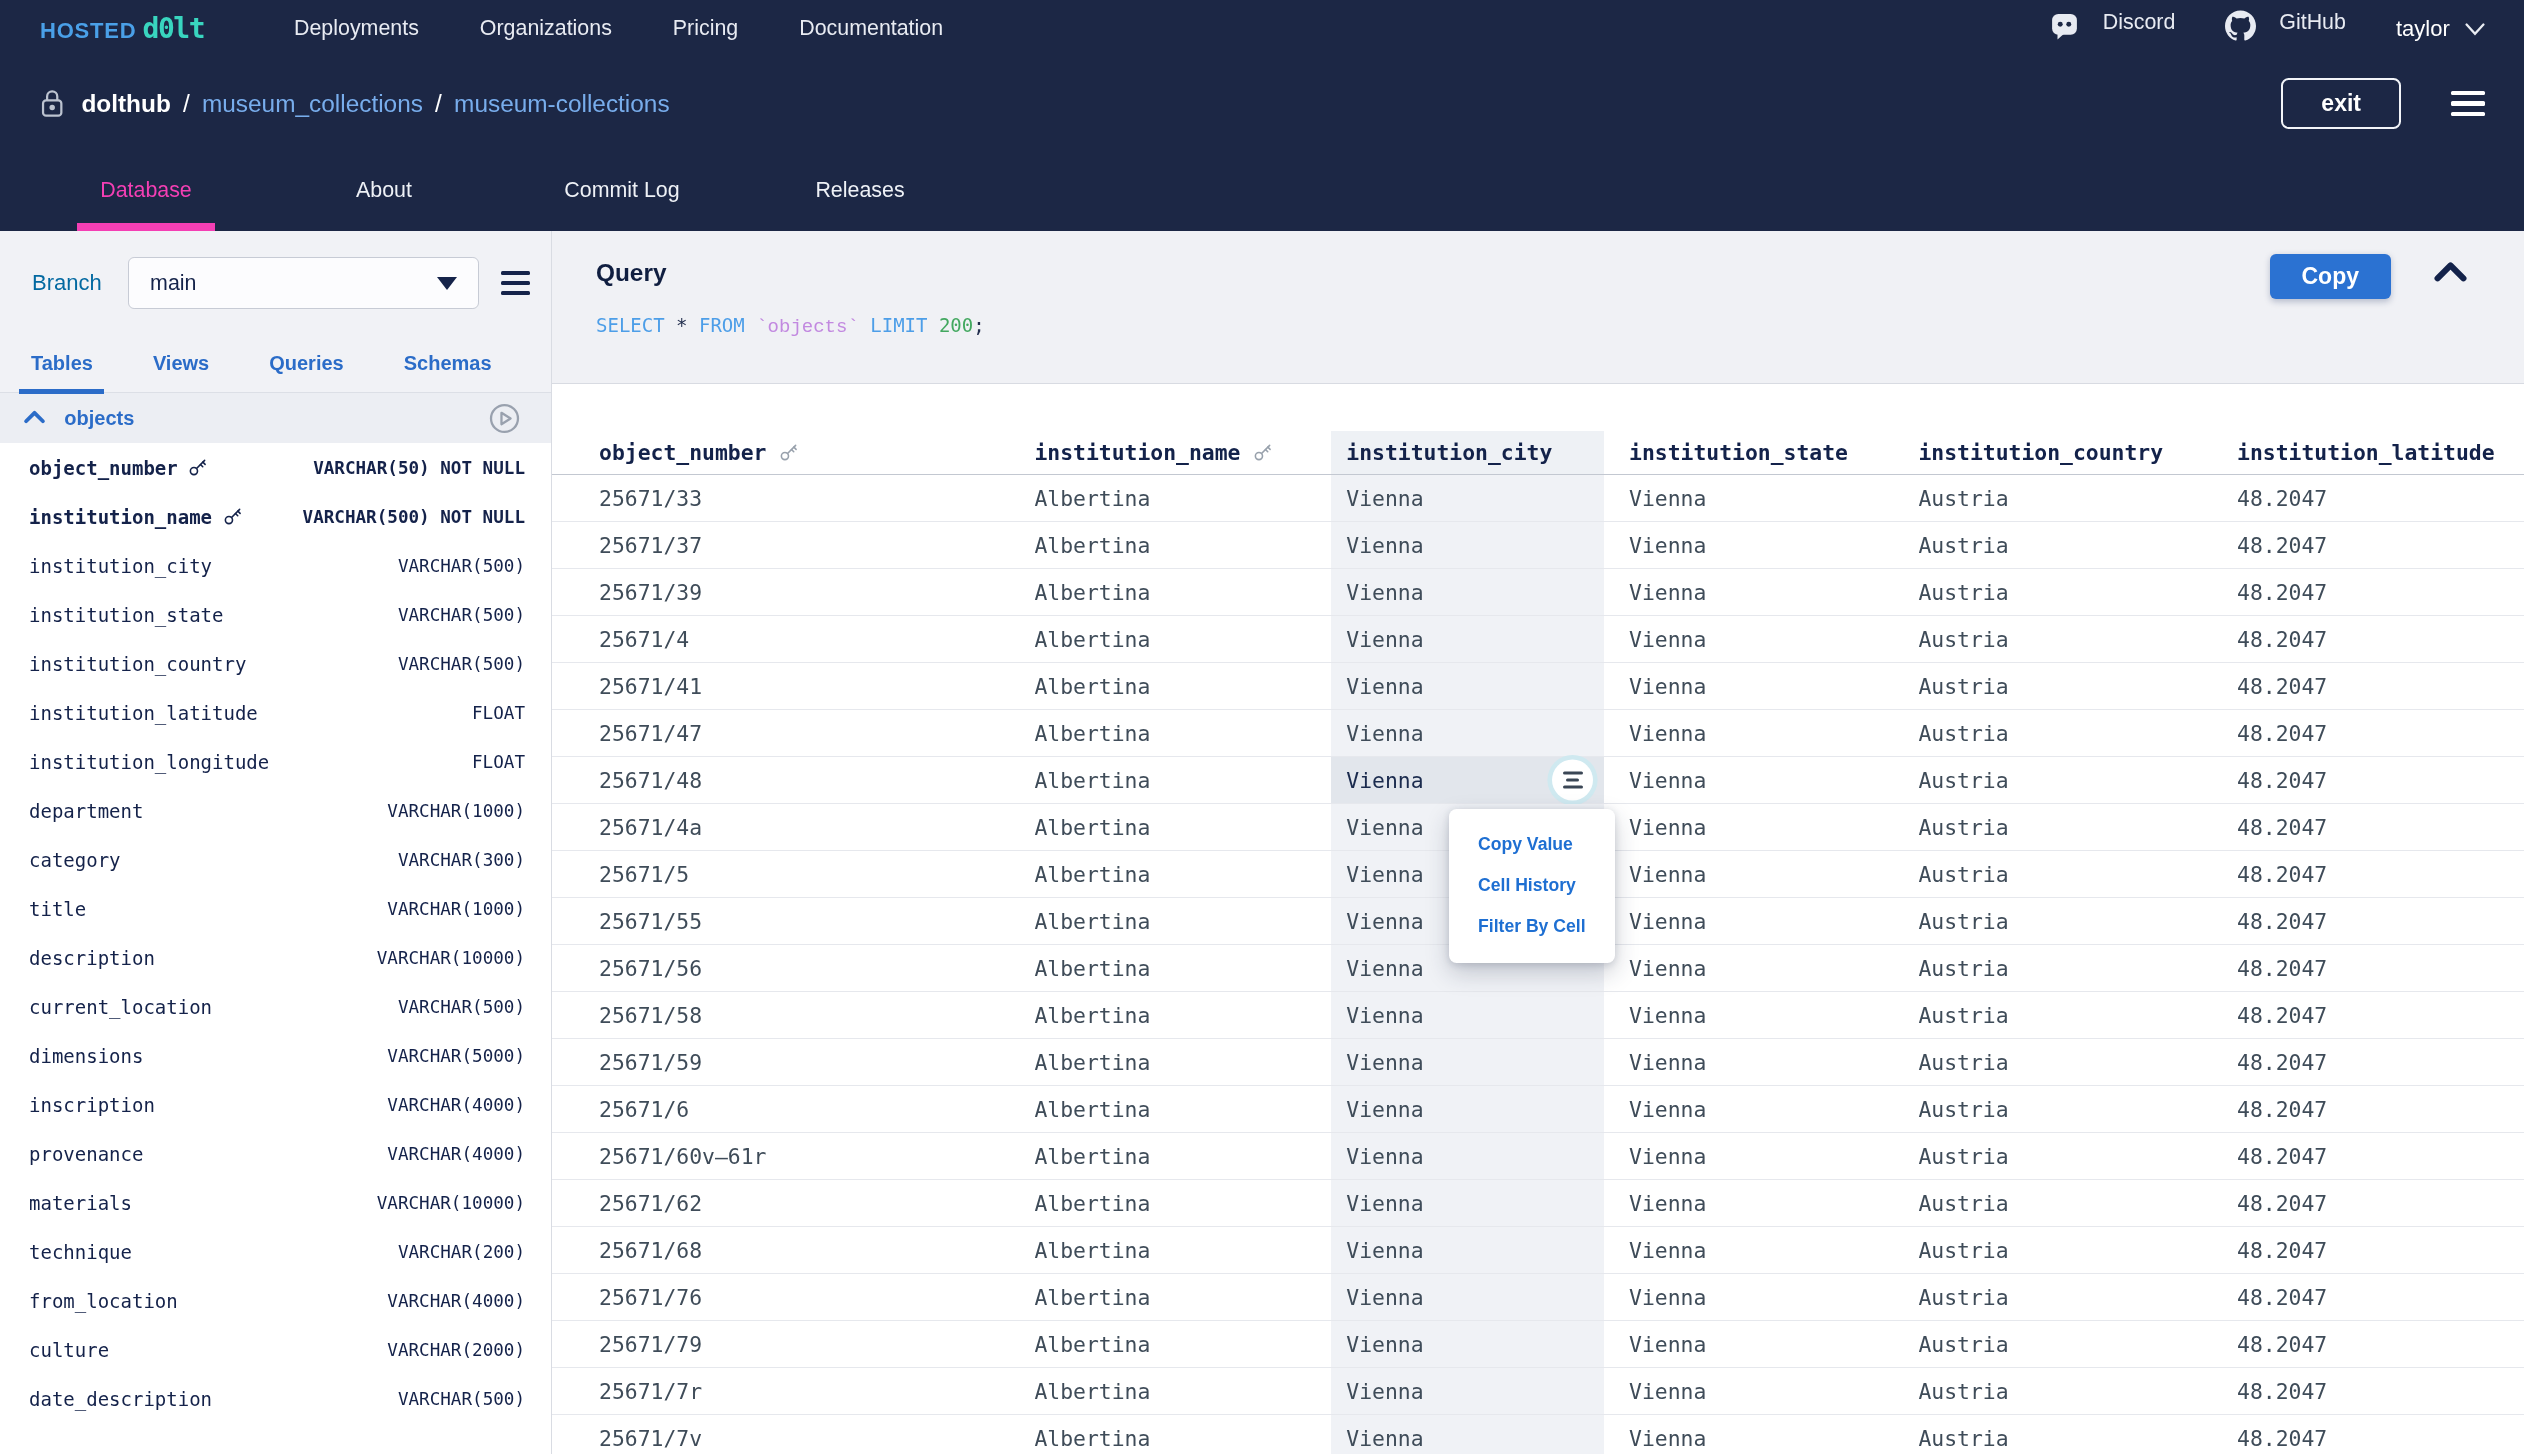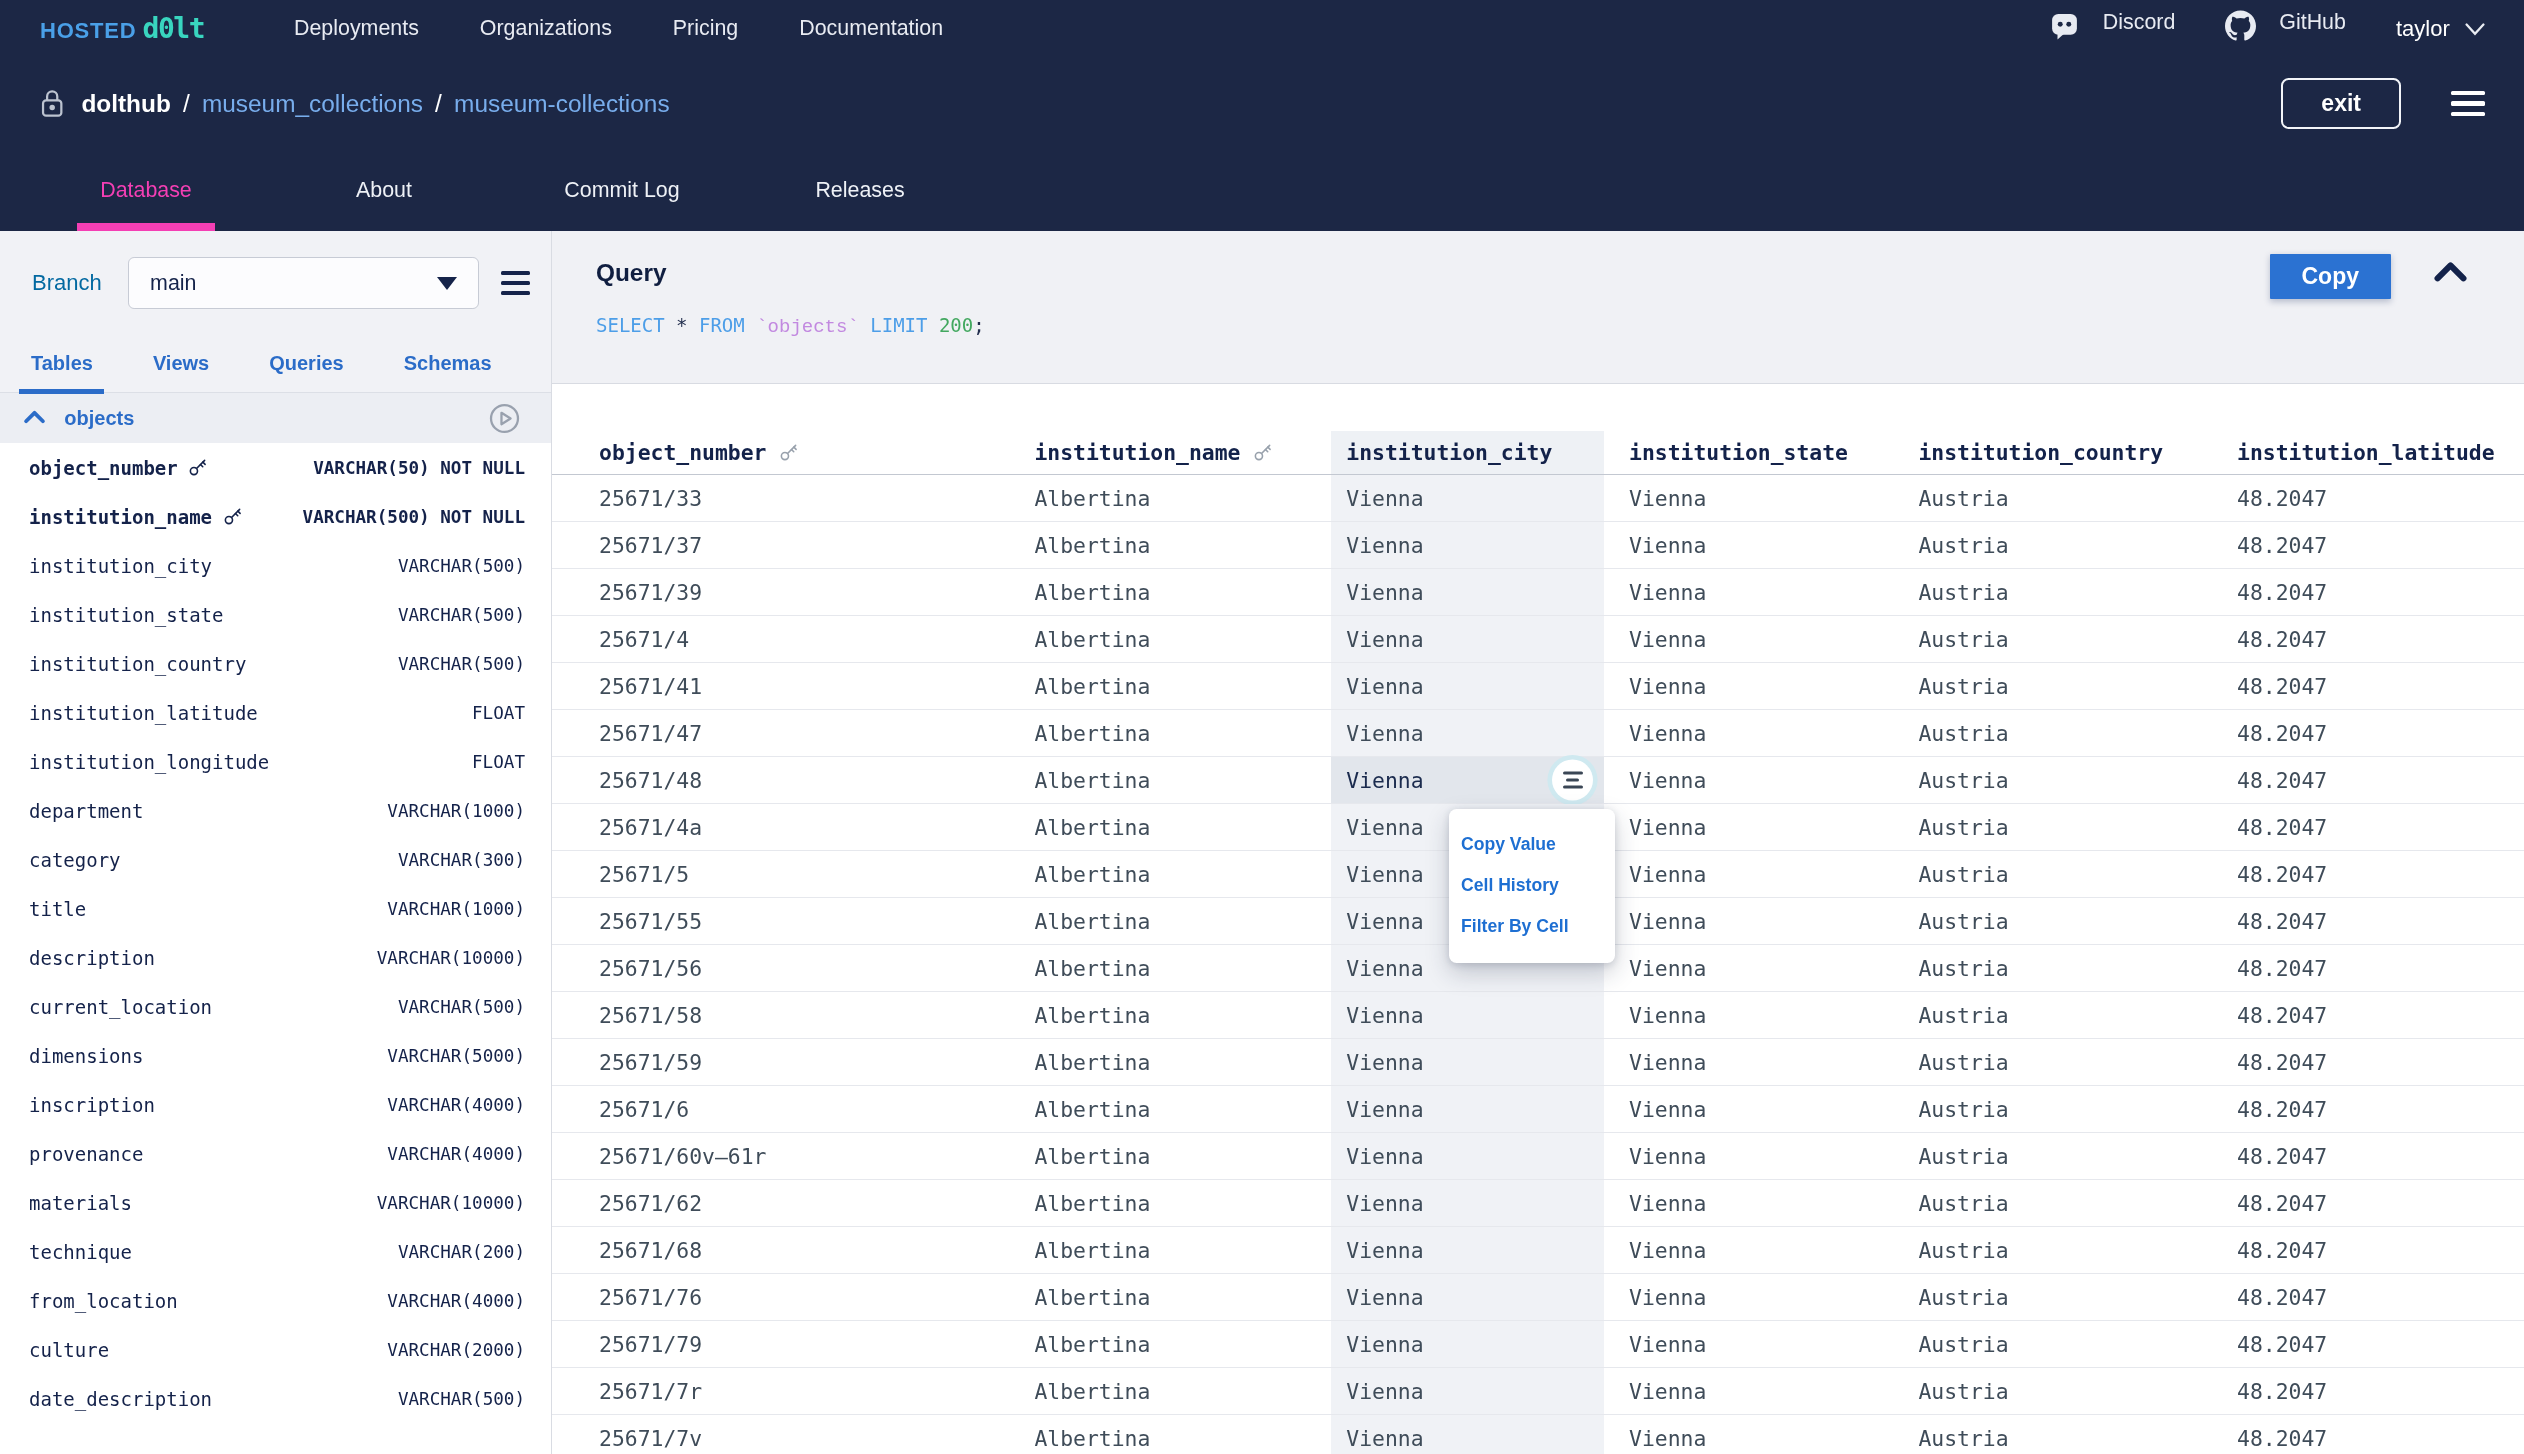--- a/index.html
+++ b/index.html
@@ -61,41 +61,41 @@
   .schema-type { font-size:17.6px; }
   .schema-row.key-row .schema-name, .schema-row.key-row .schema-type { font-weight:700; }
   .key-icon { display:flex; color:#14224a; }
 
   
   .main { flex:1; display:flex; flex-direction:column; min-width:0; }
   .query-panel { position:relative; background:#f0f1f5; border-bottom:1.5px solid #d8dbe2; padding:27.5px 0 0 44px; height:153px; }
   .query-title { font-size:24.4px; font-weight:800; color:#101e40; }
   .sql-line { margin-top:27.5px; font-family:"DejaVu Sans Mono", monospace; font-size:19px; white-space:pre; }
   .sql-keyword { color:#4d9ee8; } .sql-string { color:#c289e0;font-family:Liberation Mono, monospace; } .sql-number { color:#43a860; } .sql-plain { color:#232f4e; }
-  .copy-btn { position:absolute; top:23px; right:134px; background:#2b72d2; color:#fff; font-size:23px; font-weight:700; padding:9.2px 32px; border-radius:1px; border:none; box-shadow:0 2.3px 6.1px rgba(20,40,90,.25); cursor:pointer; }
+  .copy-btn { position:absolute; top:23px; right:134px; background:#2b72d2; color:#fff; font-size:23px; font-weight:700; padding:9.2px 32px; border-radius:6px; border:none; box-shadow:0 2.3px 6.1px rgba(20,40,90,.25); cursor:pointer; }
   .collapse-btn { position:absolute; top:29px; right:57px; cursor:pointer; display:flex; }
 
   .grid-area { flex:1; position:relative; padding-top:47px; overflow:hidden; background:#fff; }
   .grid-header { display:flex; height:44px; border-bottom:1.5px solid #c3c8d1; }
   .gh-cell { font-family:"DejaVu Sans Mono", monospace; font-weight:700; font-size:21.4px; color:#13224a; display:flex; align-items:center; gap:12.2px; height:100%; cursor:pointer; }
   .gh-cell .key-icon { color:#98a1ac; }
   .gh-cell.highlight { background:#eef1f5; }
   .c0 { width:458px; padding-left:47px; } .c1 { width:321px; padding-left:24.4px; }
   .c2 { width:273px; padding-left:15.3px; } .c3 { width:290px; padding-left:25px; }
   .c4 { width:290px; padding-left:24.4px; } .c5 { flex:1; padding-left:53px; }
   .grid-row { display:flex; height:47px; border-bottom:1.5px solid #e6e8ed; }
   .cell { font-family:"DejaVu Sans Mono", monospace; font-size:21.4px; color:#3f4c59; display:flex; align-items:center; height:100%; position:relative; }
   .cell.col-highlight { background:#f0f2f6; }
   .cell.selected { background:#e2e6ec; color:#1b2b4e; }
   .cell-menu-btn { position:absolute; right:10.7px; top:50%; transform:translateY(-50%); width:41px; height:41px; border-radius:50%; background:#fff; box-shadow:0 0 0 4.6px #cfe9f0, 0 1.5px 4.6px rgba(0,0,0,.15); display:flex; flex-direction:column; align-items:center; justify-content:center; gap:4.6px; cursor:pointer; }
   .cell-menu-btn .mbar { width:20px; height:2.7px; background:#3a4655; border-radius:1.5px; }
   .cell-menu-btn .mbar.mid { width:13px; }
 
   .context-menu { position:absolute; left:897px; top:425px; width:166px; background:#fff; border-radius:7.6px; box-shadow:0 9.2px 23px rgba(30,40,70,.22), 0 1.5px 7.6px rgba(30,40,70,.15); padding:15.3px 0; z-index:5; }
-  .context-menu-item { padding:10px 12px; color:#1e6fd2; font-size:17.6px; font-weight:700; cursor:pointer; white-space:nowrap; }
+  .context-menu-item { padding:10px 29px; color:#1e6fd2; font-size:17.6px; font-weight:700; cursor:pointer; white-space:nowrap; }
 </style>
 </head>
 <body>
 
 <div class="screen">
 
   <div class="dark-head">
     <div class="topnav">
       <div class="logo">
         <span class="logo-hosted">HOSTED</span>

